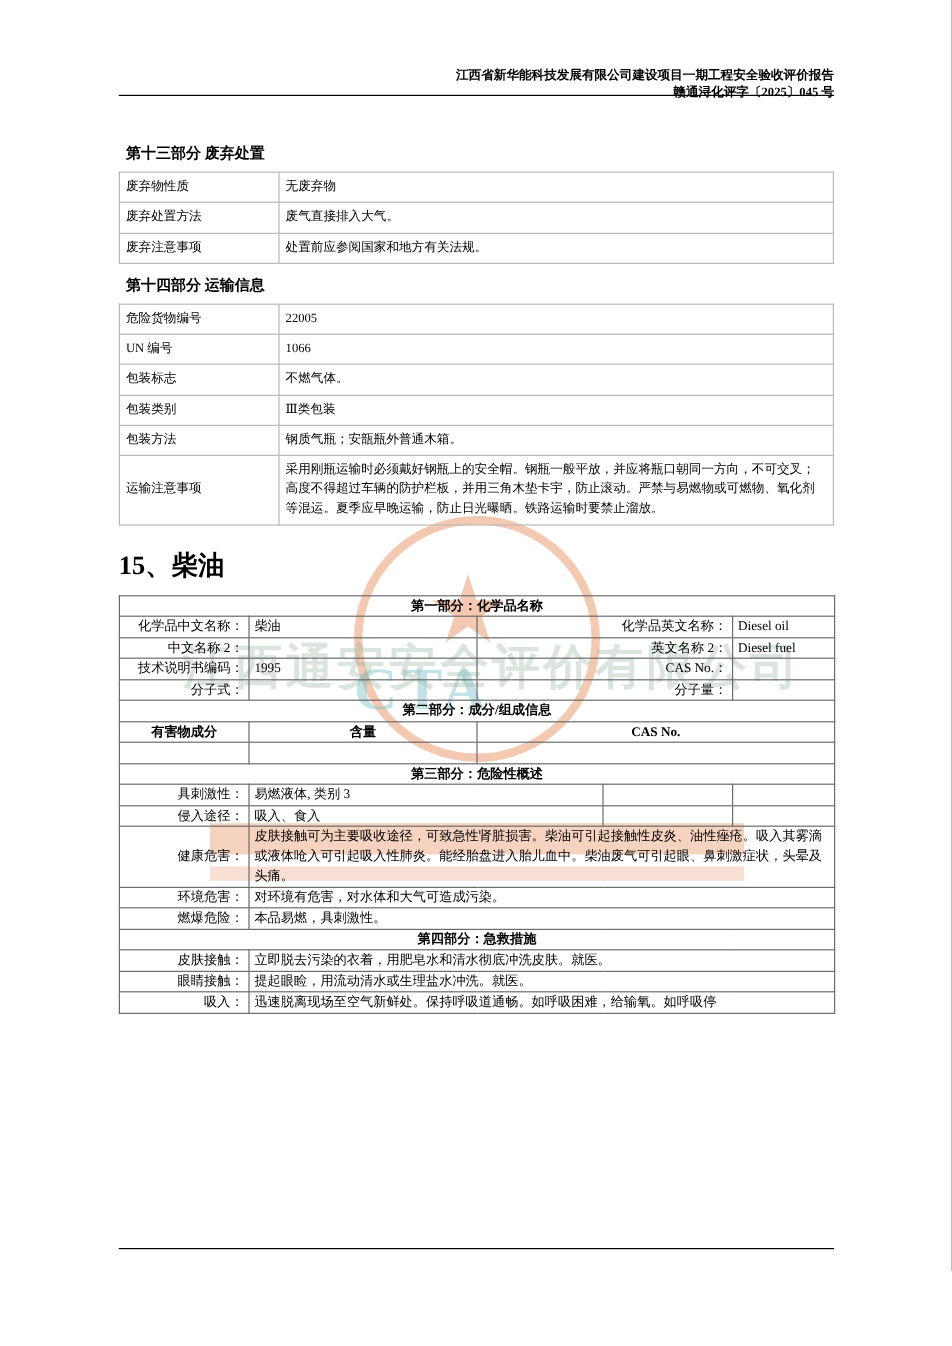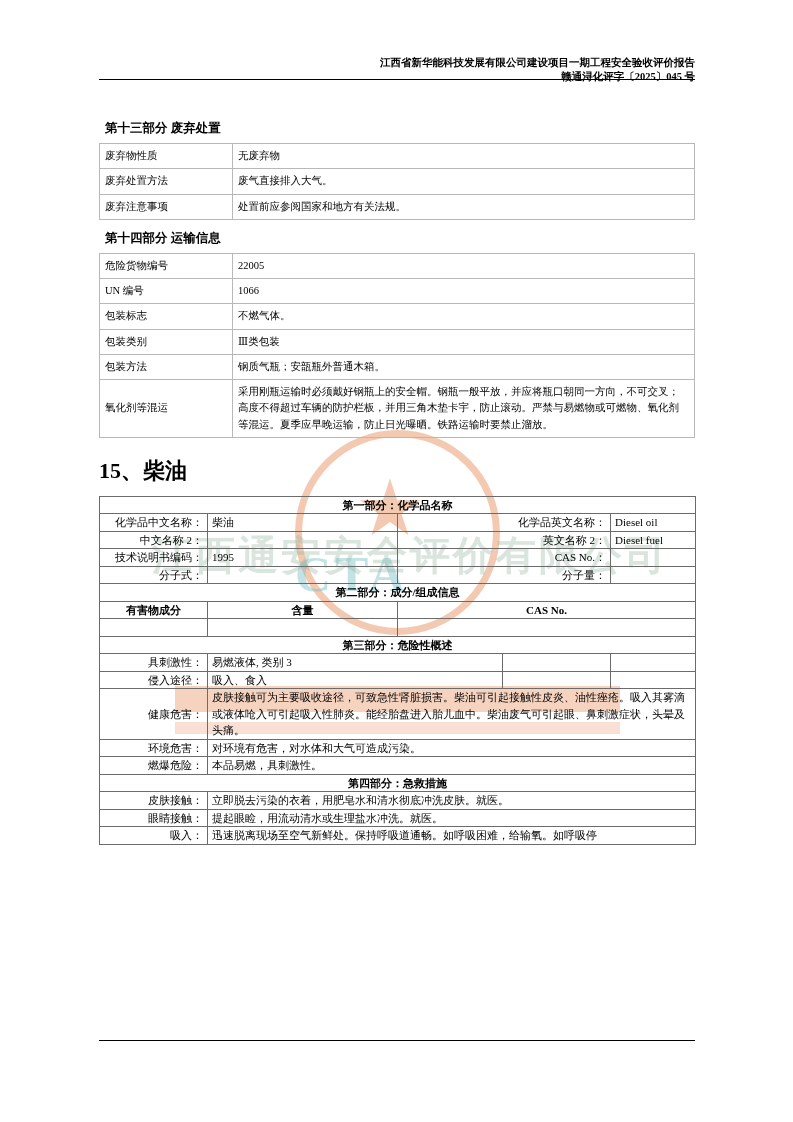--- a/index.html
+++ b/index.html
@@ -238,21 +238,21 @@
       </tr>
       <tr>
         <td class="lbl">包装类别</td>
         <td>Ⅲ类包装</td>
       </tr>
       <tr>
         <td class="lbl">包装方法</td>
         <td>钢质气瓶；安瓿瓶外普通木箱。</td>
       </tr>
       <tr>
-        <td class="lbl">氧化剂等混运</td>
+        <td class="lbl">运输注意事项</td>
         <td>采用刚瓶运输时必须戴好钢瓶上的安全帽。钢瓶一般平放，并应将瓶口朝同一方向，不可交叉；高度不得超过车辆的防护栏板，并用三角木垫卡宇，防止滚动。严禁与易燃物或可燃物、氧化剂等混运。夏季应早晚运输，防止日光曝晒。铁路运输时要禁止溜放。</td>
       </tr>
     </tbody>
       </table>
 
     <div class="big-title">15、柴油</div>
 
     <table class="m">
       <colgroup>
         <col style="width:108px">

